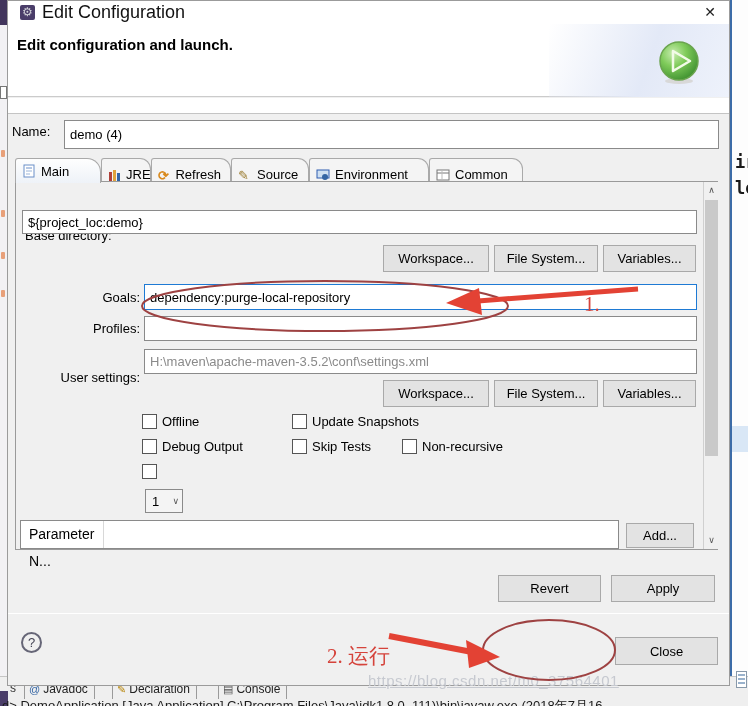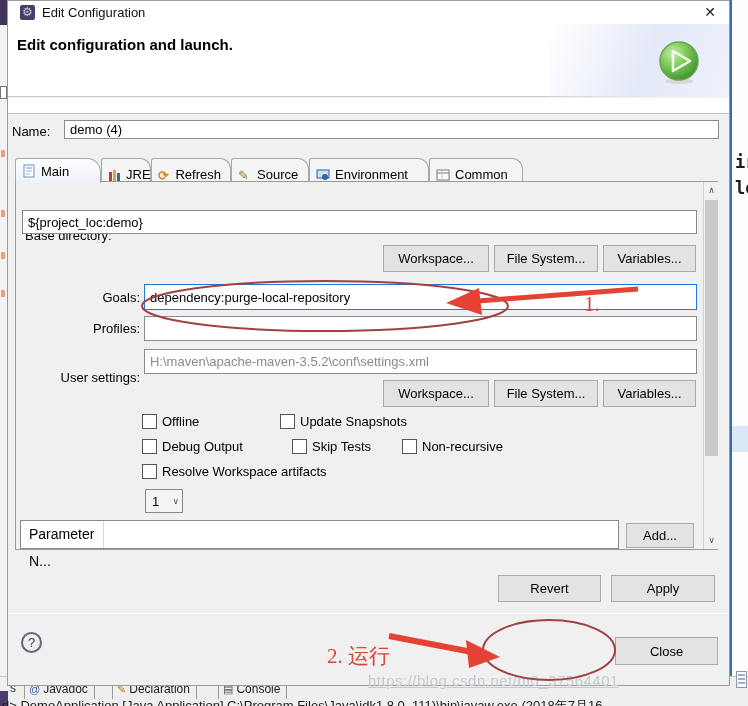--- a/index.html
+++ b/index.html
@@ -23,37 +23,37 @@
   .console-line { position:absolute; left:2px; top:20px; width:760px; white-space:nowrap; color:#1a1a1a; font-size:13px; }
   .doc-icon { position:absolute; left:736px; top:671px; width:11px; height:17px; background:#fff; border:1px solid #8899aa; z-index:45; }
   .doc-icon i { display:block; height:2px; background:#9ab2cc; margin:2px 1px 0 1px; }
 
   .watermark { position:absolute; left:368px; top:672px; z-index:40; color:#c6c9d0; font-size:15px; letter-spacing:.5px; text-decoration:underline; white-space:nowrap; }
 
   
   .dialog { position:absolute; left:7px; top:0; width:723px; height:686px; background:#f0f0f0; border:1px solid #9b9b9b; z-index:10; }
   .titlebar { position:absolute; left:0; top:0; width:100%; height:23px; background:#fff; }
   .gear { position:absolute; left:12px; top:4px; width:15px; height:15px; background:#4a3d69; color:#cfcfd6; font-size:12px; line-height:15px; text-align:center; border-radius:2px; }
-  .win-title { position:absolute; left:34px; top:0; line-height:23px; font-size:13px; color:#111; }
+  .win-title { position:absolute; left:34px; top:0; line-height:23px; font-size:18px; color:#111; }
   .win-close { position:absolute; left:690px; top:1px; width:24px; height:21px; text-align:center; line-height:21px; font-size:14px; color:#222; cursor:pointer; }
   .banner { position:absolute; left:0; top:23px; width:100%; height:73px; background:#fff; border-bottom:1px solid #cbcbcb; }
   .banner-grad { position:absolute; right:0; top:0; width:180px; height:73px; background:linear-gradient(110deg, rgba(227,233,247,0) 0%, #e3e9f7 55%, #eef2fb 100%); }
   .banner-msg { position:absolute; left:9px; top:12px; font-size:15px; font-weight:bold; }
   .play-icon { position:absolute; left:648px; top:16px; }
   .white-pad { position:absolute; left:0; top:97px; width:100%; height:16px; background:#fff; border-bottom:1px solid #c4c4c4; }
 
   .lbl { color:#000; }
   .txt { position:absolute; background:#fff; border:1px solid #8a8a8a; font-family:"Liberation Sans", sans-serif; font-size:13px; padding:0 5px; color:#000; }
   .txt.blue { border:1px solid #1e7ad4; }
   .txt.gray { color:#8a8a8a; }
   .btn { position:absolute; background:#e3e3e3; border:1px solid #a9a9a9; font-family:"Liberation Sans", sans-serif; font-size:13px; color:#000; text-align:center; cursor:pointer; }
   .btn.run { border:2px solid #2b7cd3; }
 
   .name-label { position:absolute; left:4px; top:119px; height:23px; line-height:23px; }
-  .name-input { left:56px; top:119px; width:655px; height:19px; }
+  .name-input { left:56px; top:119px; width:655px; height:29px; }
 
   
   .tabs { position:absolute; left:7px; top:157px; height:24px; }
   .tab { position:absolute; top:0; height:32px; padding:0 9px 0 6px; border:1px solid #a9a9a9; border-bottom:none; border-radius:3px 11px 0 0; background:#f4f4f4; display:flex; align-items:center; gap:4px; font-size:13px; cursor:pointer; white-space:nowrap; }
   .tab.sel { height:25px; background:linear-gradient(#fefefe,#eef2f8); z-index:3; border-radius:3px 14px 0 0; }
   .ticon { display:inline-flex; width:15px; height:14px; }
 
   
   .panel { position:absolute; left:7px; top:180px; width:703px; height:369px; border:1px solid #9a9a9a; background:#f0f0f0; z-index:2; }
   .p-lbl { position:absolute; font-size:13px;margin-top:40px; }
@@ -221,39 +221,38 @@
       <input class="txt gray" style="left: 128px; top: 167px; width: 553px; height: 25px;" value="H:\maven\apache-maven-3.5.2\conf\settings.xml">
 
       <button class="btn" style="left:367px;top:198px;width:106px;height:27px">Workspace...</button>
       <button class="btn" style="left:478px;top:198px;width:104px;height:27px">File System...</button>
       <button class="btn" style="left:587px;top:198px;width:93px;height:27px">Variables...</button>
 
       <div class="cb-row" style="left:126px;top:232px">
         <span class="cb"></span>
           <span>Offline</span>
       </div>
-      <div class="cb-row" style="left:264px;top:232px">
+      <div class="cb-row" style="left:276px;top:232px">
         <span class="cb"></span>
           <span>Update Snapshots</span>
       </div>
       <div class="cb-row" style="left:126px;top:257px">
         <span class="cb"></span>
           <span>Debug Output</span>
       </div>
       <div class="cb-row" style="left:276px;top:257px">
         <span class="cb"></span>
           <span>Skip Tests</span>
       </div>
       <div class="cb-row" style="left:386px;top:257px">
         <span class="cb"></span>
           <span>Non-recursive</span>
       </div>
       <div class="cb-row" style="left:126px;top:282px">
         <span class="cb"></span>
-          <span>Resolve Workspace artifacts</span>
       </div>
 
       <div class="sel-box" style="left:129px;top:307px">
         <span class="v">1</span>
         <span class="c">∨</span>
       </div>
       <div class="p-lbl" style="left:176px;top:312px">Threads</div>
 
       <div class="ptable">
         <div class="hcell" style="left:0;width:83px">Parameter N...</div>

